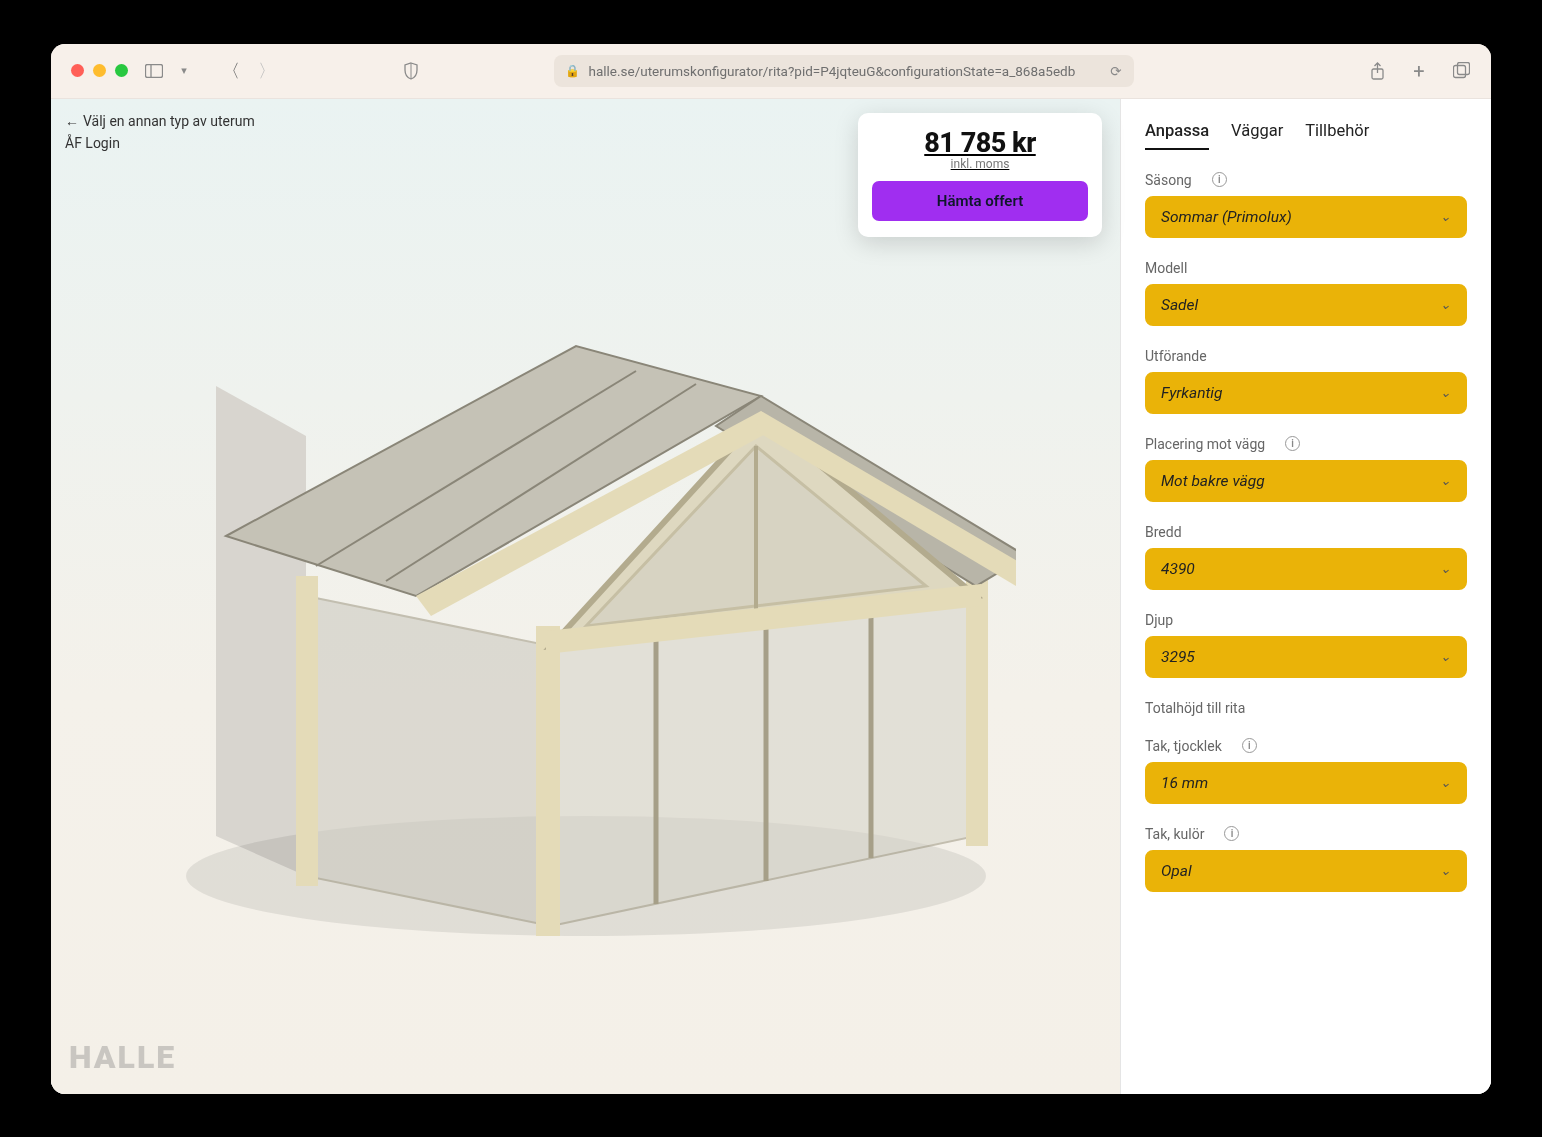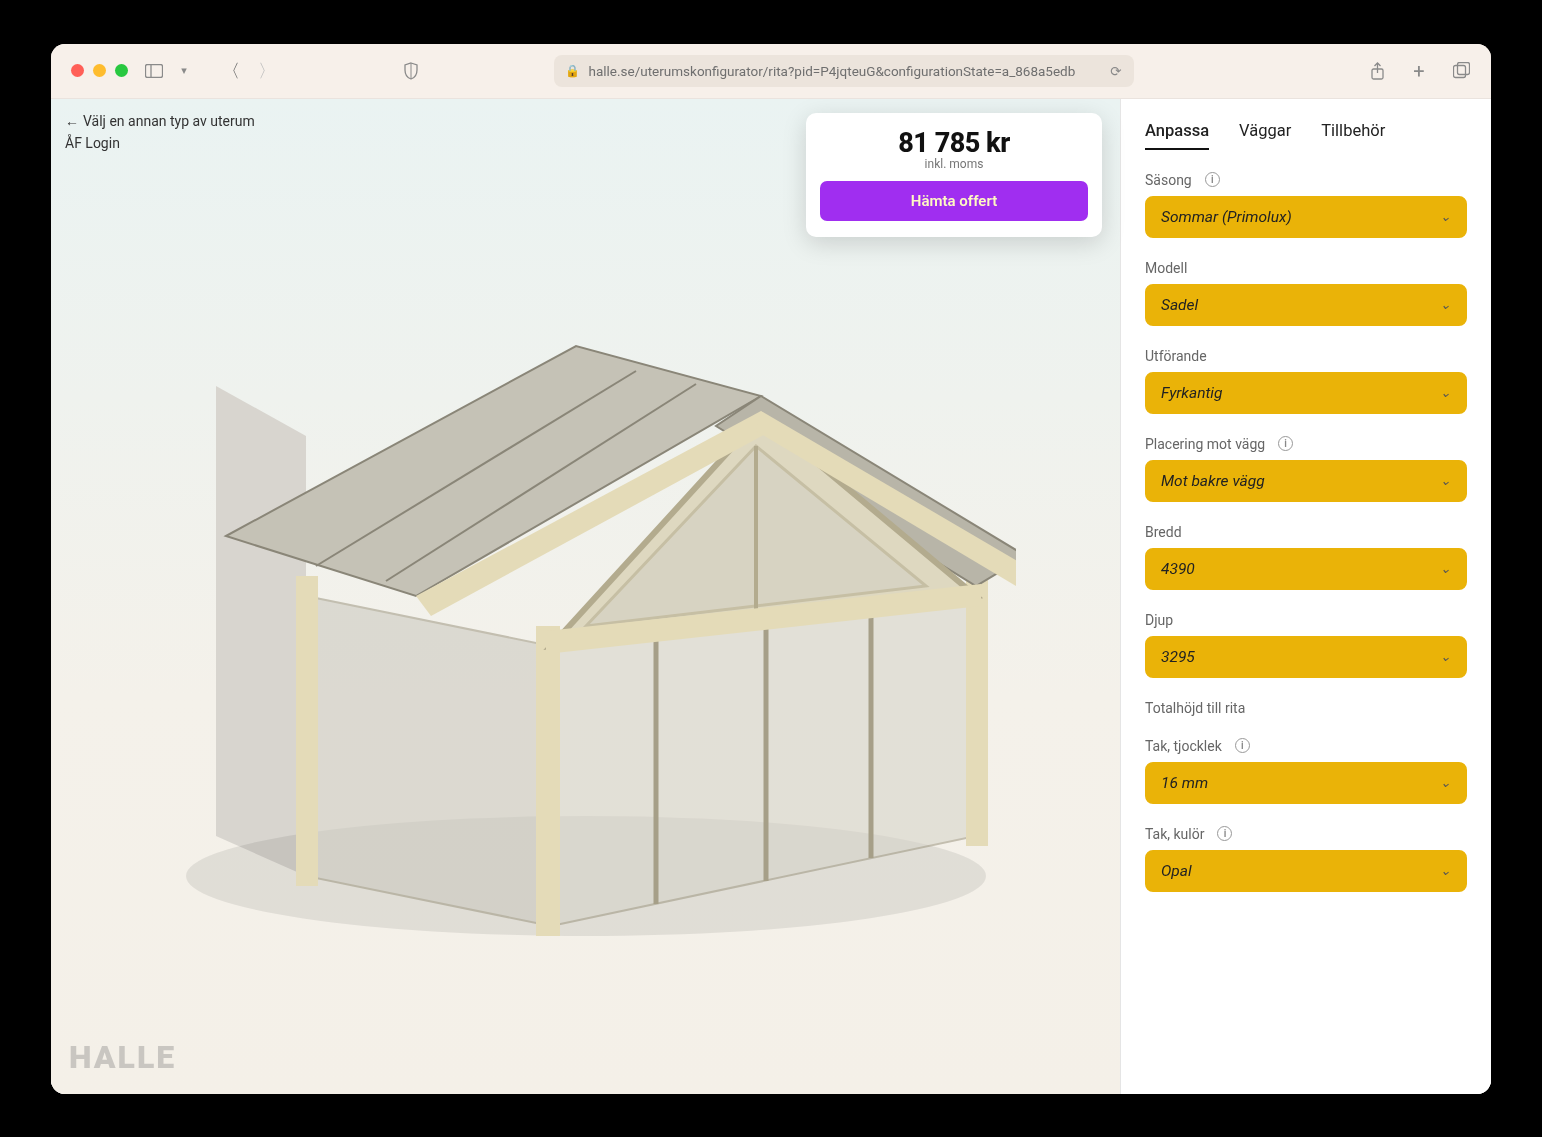--- a/index.html
+++ b/index.html
@@ -20,38 +20,38 @@
 .urlbar .lock { font-size: 12px; }
 .urlbar .text { flex: 1; white-space: nowrap; overflow: hidden; text-overflow: ellipsis; }
 .urlbar .reload { color: #888; }
 .tb-right { display: flex; gap: 22px; margin-left: auto; }
 
 .content { flex: 1; display: flex; background: #fff; overflow: hidden; }
 .viewer { flex: 1; position: relative; background: linear-gradient(180deg, #eaf3f2 0%, #f4f1ea 60%, #f4f0e8 100%); border-right: 1px solid #e5e5e5; }
 .viewer-top { position: absolute; top: 14px; left: 14px; display: flex; flex-direction: column; gap: 6px; font-size: 14px; color: #333; }
 .viewer-top a { color: #333; text-decoration: none; display: flex; align-items: center; gap: 4px; }
 
-.price-card { position: absolute; top: 14px; right: 18px; width: 296px; background: #fff; border-radius: 10px; box-shadow: 0 6px 24px rgba(0,0,0,0.15); padding: 14px 14px 16px 14px; text-align: center; }
+.price-card { position: absolute; top: 14px; right: 18px; width: 244px; background: #fff; border-radius: 10px; box-shadow: 0 6px 24px rgba(0,0,0,0.15); padding: 14px 14px 16px 14px; text-align: center; text-decoration: underline; }
 .price { font-size: 27px; font-weight: 800; letter-spacing: -0.5px; color: #111; }
 .price-sub { font-size: 12px; color: #777; margin-top: -2px; margin-bottom: 10px; }
-.offer-btn { width: 100%; height: 40px; border: none; border-radius: 7px; background: #a02ef0; color: #fef9c3; font-size: 15px; font-weight: 600; cursor: pointer; }
+.offer-btn { width: 100%; height: 40px; border: none; border-radius: 7px; background: #a02ef0; color: #0f172a; font-size: 15px; font-weight: 600; cursor: pointer; }
 
 .logo { position: absolute; bottom: 18px; left: 18px; font-size: 32px; font-weight: 900; letter-spacing: 2px; color: rgba(120,120,120,0.35); }
 
 
 .house { position: absolute; left: 50%; top: 52%; transform: translate(-50%, -50%); width: 860px; height: 680px; }
 .house svg { width: 100%; height: 100%; }
 
 .panel { width: 370px; background: #fff; padding: 22px 24px 24px 24px; overflow-y: auto; }
-.tabs { display: flex; gap: 30px; border-bottom: 0; margin-bottom: 22px; }
+.tabs { display: flex; gap: 22px; border-bottom: 0; margin-bottom: 22px; }
 .tab { font-size: 16.5px; color: #222; padding-bottom: 8px; border-bottom: 2px solid transparent; cursor: pointer; }
 .tab.active { border-bottom-color: #111; font-weight: 500; }
 
 .field { margin-bottom: 22px; }
-.field-label { font-size: 14px; color: #666; margin-bottom: 8px; display: flex; align-items: center; gap: 13px; }
+.field-label { font-size: 14px; color: #666; margin-bottom: 8px; display: flex; align-items: center; gap: 20px; }
 .info-icon { width: 15px; height: 15px; border: 1.2px solid #999; border-radius: 50%; display: inline-flex; align-items: center; justify-content: center; font-size: 10px; color: #888; font-weight: 600; font-style: normal; }
 .select { width: 100%; height: 42px; border: 2px solid #eab308; border-radius: 8px; background: #eab308; display: flex; align-items: center; justify-content: space-between; padding: 0 14px; font-size: 15.5px; color: #222; cursor: pointer; font-style: italic; }
 .select .chev { color: #555; font-size: 13px; }
 
 .hrow { display: flex; gap: 16px; align-items: center; }
 .hinput { width: 82px; height: 42px; border: 1px solid #d9d9d9; border-radius: 8px; display: flex; align-items: center; justify-content: center; font-size: 15.5px; }
 .slider-track { flex: 1; height: 4px; background: #d0d0d0; border-radius: 2px; position: relative; }
 .slider-thumb { position: absolute; top: 50%; transform: translate(-50%, -50%); width: 14px; height: 14px; border-radius: 50%; background: #5a6b7a; left: 50%; }
 </style>
 </head>

